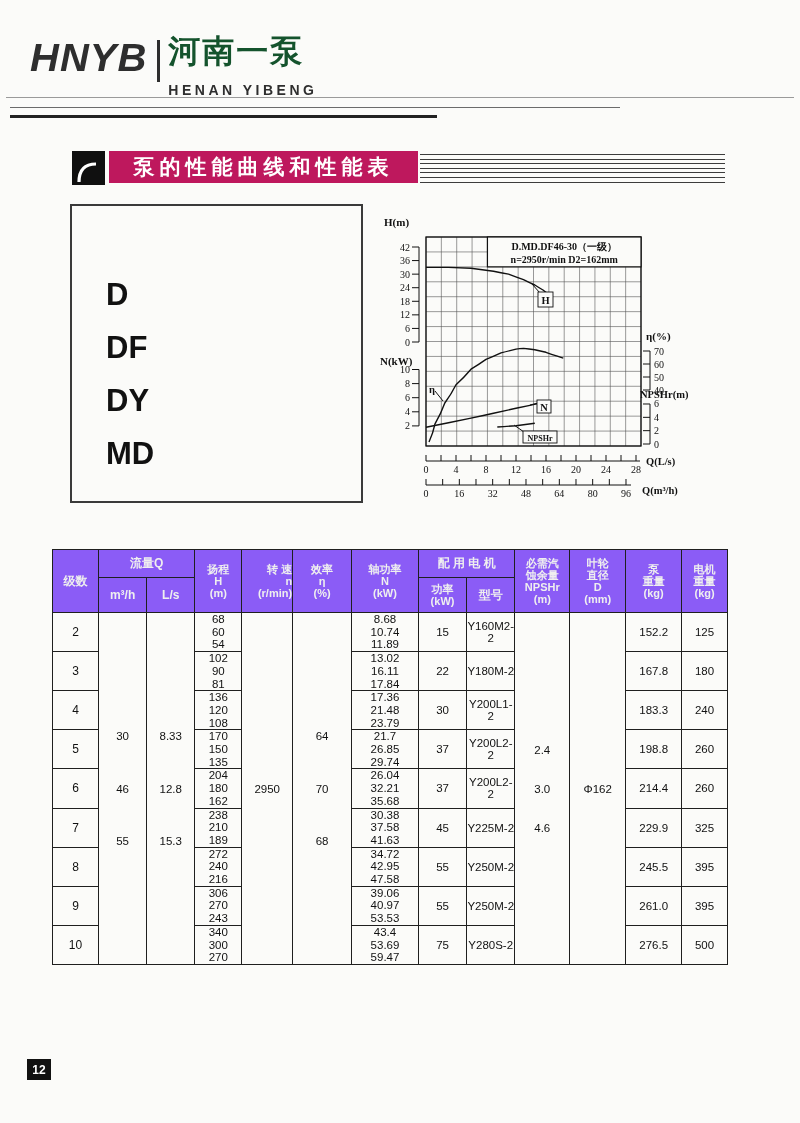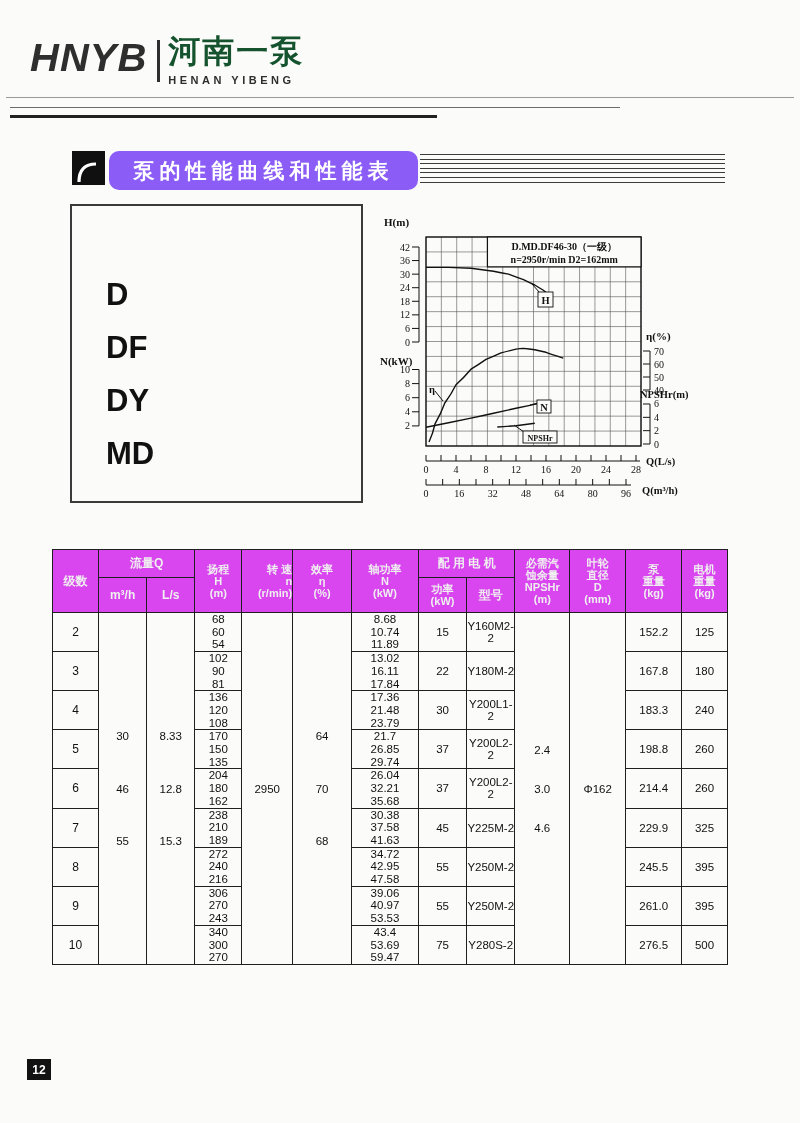--- a/index.html
+++ b/index.html
@@ -6,50 +6,50 @@
   body{width:800px;height:1123px;background:#fbfbf9;position:relative;
        font-family:"Liberation Sans",sans-serif;color:#1a1a1a;overflow:hidden;}
   .abs{position:absolute;}
 
   
   #logo{left:30px;top:38px;display:flex;align-items:flex-start;}
   #logo .abbr{font-size:40px;font-weight:800;font-style:italic;letter-spacing:1px;
               color:#2e2e2e;transform:scaleY(.95);line-height:40px;}
   #logo .vbar{width:3px;height:42px;background:#2e2e2e;margin:2px 8px 0 10px;}
   #logo .cn{font-size:32px;font-weight:800;color:#14532d;line-height:26px;letter-spacing:2px;}
-  #logo .en{font-size:11px;font-weight:700;color:#2e2e2e;letter-spacing:3.5px;margin-top:10px;}
+  #logo .en{font-size:14px;font-weight:700;color:#2e2e2e;letter-spacing:3.5px;margin-top:18px;}
 
   .rule{position:absolute;background:#1a1a1a;}
   #ruleA{left:6px;top:97px;width:788px;height:1px;background:#9a9a9a;}
   #ruleB{left:10px;top:107px;width:610px;height:1px;background:#6b6b6b;}
   #ruleC{left:10px;top:115px;width:427px;height:3px;background:#222;}
 
   
   #banner-icon{left:72px;top:151px;width:33px;height:34px;background:#101010;}
-  #banner-bar{left:109px;top:151px;width:309px;height:39px;background:#8b5cf6;color:#fff;
-              display:flex;align-items:center;justify-content:center;border-radius:10px;}
+  #banner-bar{left:109px;top:151px;width:309px;height:32px;background:#be185d;color:#fff;
+              display:flex;align-items:center;justify-content:center;}
   #banner-bar .t{font-size:21px;font-weight:700;letter-spacing:5px;white-space:nowrap;}
   #banner-stripes{left:420px;top:154px;width:305px;height:29px;
       background:repeating-linear-gradient(to bottom,#3c3c3c 0 1px,transparent 1px 4.6px);}
 
   
   #model-box{left:70px;top:204px;width:289px;height:295px;border:2px solid #3a3a3a;background:transparent;}
   #model-box .series{position:absolute;left:34px;top:62px;font-size:31px;font-weight:800;
                      line-height:53px;color:#111;}
   #model-box .model{position:absolute;left:108px;top:128px;font-size:28px;font-weight:800;
                     letter-spacing:2px;color:#111;white-space:nowrap;}
 
   
   #chart-wrap{left:378px;top:212px;width:340px;height:302px;}
   #chart-svg text{font-family:"Liberation Serif",serif;fill:#111;}
 
   
   #perf-table{left:52px;top:549px;width:676px;height:409px;border-collapse:collapse;
               table-layout:fixed;font-size:11.5px;}
-  #perf-table th{background:#d946ef;color:#efefef;font-weight:600;border:1px solid #1f1f1f;
+  #perf-table th{background:#8b5cf6;color:#efefef;font-weight:600;border:1px solid #1f1f1f;
                  font-size:12px;line-height:13px;padding:0;}
   #perf-table td{border:1px solid #1f1f1f;text-align:center;padding:0;color:#111;}
   #perf-table tbody tr{height:38.4px;}
   #perf-table td.vals{line-height:12.7px;font-size:11.5px;}
   #perf-table td.stage{font-size:12px;}
   #perf-table td.merged{position:relative;}
   #perf-table td.merged .mv{position:absolute;left:0;right:0;transform:translateY(-50%);}
   #perf-table thead tr:nth-child(1){height:28px;}
   #perf-table thead tr:nth-child(2){height:35px;}
   #perf-table th .sub{font-size:11px;line-height:12px;}

